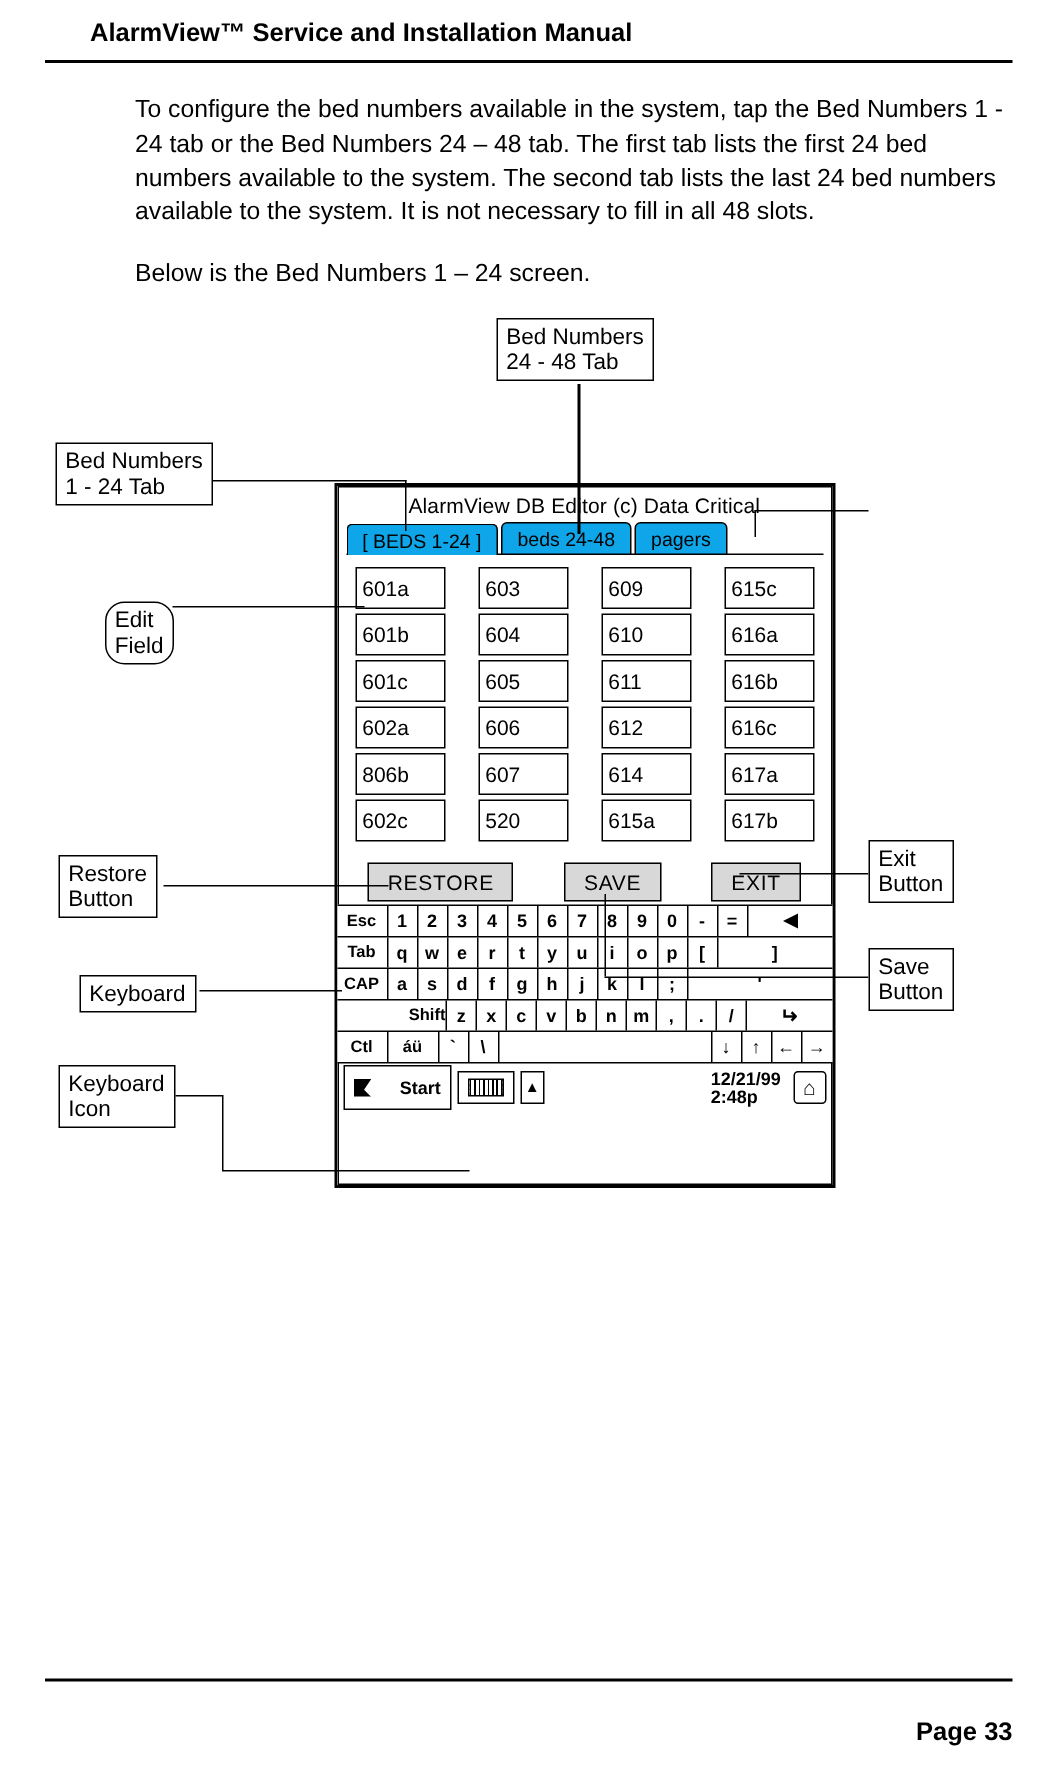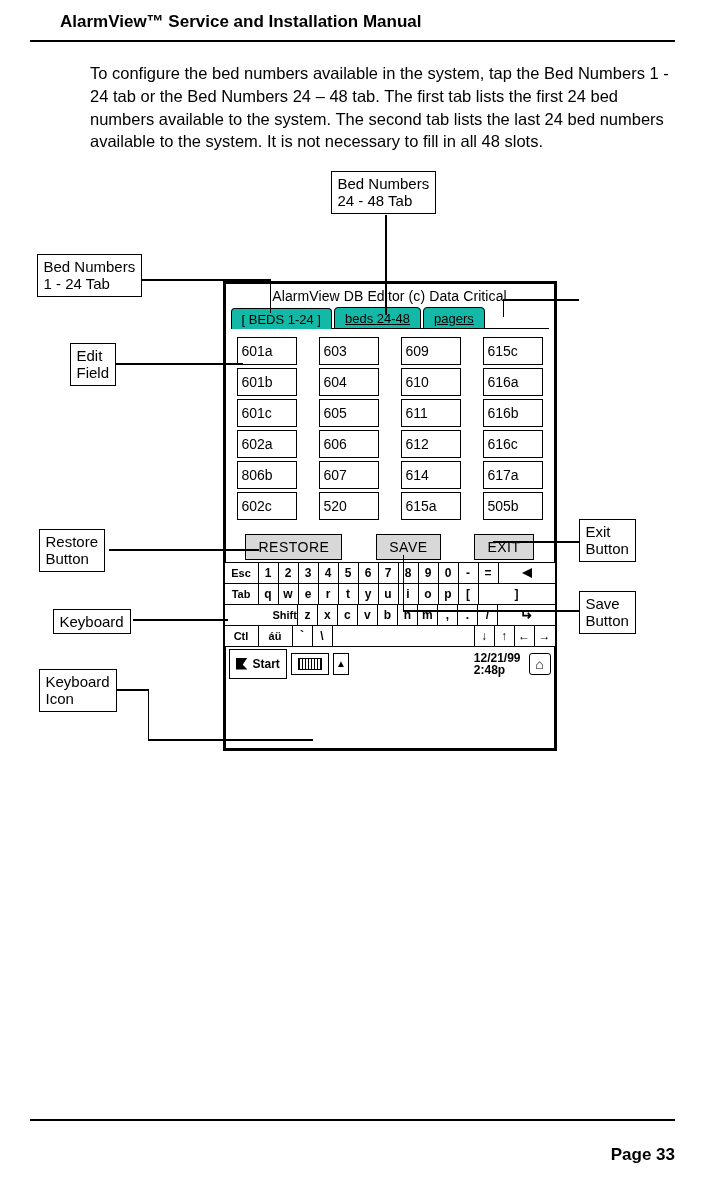--- a/index.html
+++ b/index.html
@@ -72,26 +72,26 @@
       padding: 0 6px;
     }
     .tab {
       border: 1.5px solid #000;
       border-bottom: none;
       border-top-left-radius: 4px;
       border-top-right-radius: 4px;
       font-size: 13px;
       padding: 3px 10px 2px 10px;
       margin-right: 2px;
-      background: #14b8a6;
+      background: #0ea5e9;
       position: relative;
       top: 1px;
     }
     .tab.active { font-weight: normal; }
-    .tab.inactive { border-bottom: 1.5px solid #000; text-decoration: underline; }
+    .tab.inactive { border-bottom: 1.5px solid #000; }
     .tab-body {
       border-top: 1.5px solid #000;
       margin: 0 6px;
       padding: 8px 6px 6px 6px;
     }
     .grid {
       display: grid;
       grid-template-columns: repeat(4, 1fr);
       grid-template-rows: repeat(6, 28px);
       gap: 3px 22px;
@@ -151,21 +151,21 @@
       gap: 4px;
     }
     .tb-btn {
       border: 1.5px solid #000;
       padding: 1px 6px;
       font-size: 12px;
       font-weight: bold;
       display: flex;
       align-items: center;
       height: 30px;
-      gap: 5px;
+      gap: 19px;
     }
     .tb-kbdicon {
       border: 1.5px solid #000;
       width: 38px;
       height: 22px;
       display: flex;
       align-items: center;
       justify-content: center;
     }
     .tb-kbdicon .mini-kb {
@@ -234,29 +234,30 @@
   </style>
 </head>
 <body>
 
 <div class="header">
   <span>AlarmView™ Service and Installation Manual</span>
 </div>
 
 <div class="body-text">
   <p>To configure the bed numbers available in the system, tap the Bed Numbers 1 - 24 tab or the Bed Numbers 24 – 48 tab.  The first tab lists the first 24 bed numbers available to the system.  The second tab lists the last 24 bed numbers available to the system.  It is not necessary to fill in all 48 slots.</p>
+  <p>Below is the Bed Numbers 1 – 24 screen.</p>
 </div>
 
 <div class="diagram">
 
   <div class="callout" style="left:298px; top:0px;">Bed Numbers
 24 - 48 Tab</div>
   <div class="callout" style="left:4px; top:83px;">Bed Numbers
 1 - 24 Tab</div>
-  <div class="callout" style="left:37px; top:172px;">Edit
+  <div class="callout" style="left:37px; top:189px;border-radius:13px;">Edit
 Field</div>
   <div class="callout" style="left:6px; top:358px;">Restore
 Button</div>
   <div class="callout" style="left:546px; top:348px;">Exit
 Button</div>
   <div class="callout" style="left:546px; top:420px;">Save
 Button</div>
   <div class="callout" style="left:20px; top:438px;">Keyboard</div>
   <div class="callout" style="left:6px; top:498px;">Keyboard
 Icon</div>
@@ -301,21 +302,21 @@
         <div class="cell">606</div>
         <div class="cell">612</div>
         <div class="cell">616c</div>
         <div class="cell">806b</div>
         <div class="cell">607</div>
         <div class="cell">614</div>
         <div class="cell">617a</div>
         <div class="cell">602c</div>
         <div class="cell">520</div>
         <div class="cell">615a</div>
-        <div class="cell">505b</div>
+        <div class="cell">617b</div>
       </div>
     </div>
     <div class="btn-row">
       <div class="btn">RESTORE</div>
       <div class="btn">SAVE</div>
       <div class="btn">EXIT</div>
     </div>
 
     <div class="kbd">
       <div class="kbd-row">
@@ -345,20 +346,34 @@
         <div class="key">t</div>
         <div class="key">y</div>
         <div class="key">u</div>
         <div class="key">i</div>
         <div class="key">o</div>
         <div class="key">p</div>
         <div class="key">[</div>
         <div class="key flex">]</div>
       </div>
       <div class="kbd-row">
+        <div class="key wide">CAP</div>
+        <div class="key">a</div>
+        <div class="key">s</div>
+        <div class="key">d</div>
+        <div class="key">f</div>
+        <div class="key">g</div>
+        <div class="key">h</div>
+        <div class="key">j</div>
+        <div class="key">k</div>
+        <div class="key">l</div>
+        <div class="key">;</div>
+        <div class="key flex">'</div>
+      </div>
+      <div class="kbd-row">
         <div class="key wider">Shift</div>
         <div class="key">z</div>
         <div class="key">x</div>
         <div class="key">c</div>
         <div class="key">v</div>
         <div class="key">b</div>
         <div class="key">n</div>
         <div class="key">m</div>
         <div class="key">,</div>
         <div class="key">.</div>

